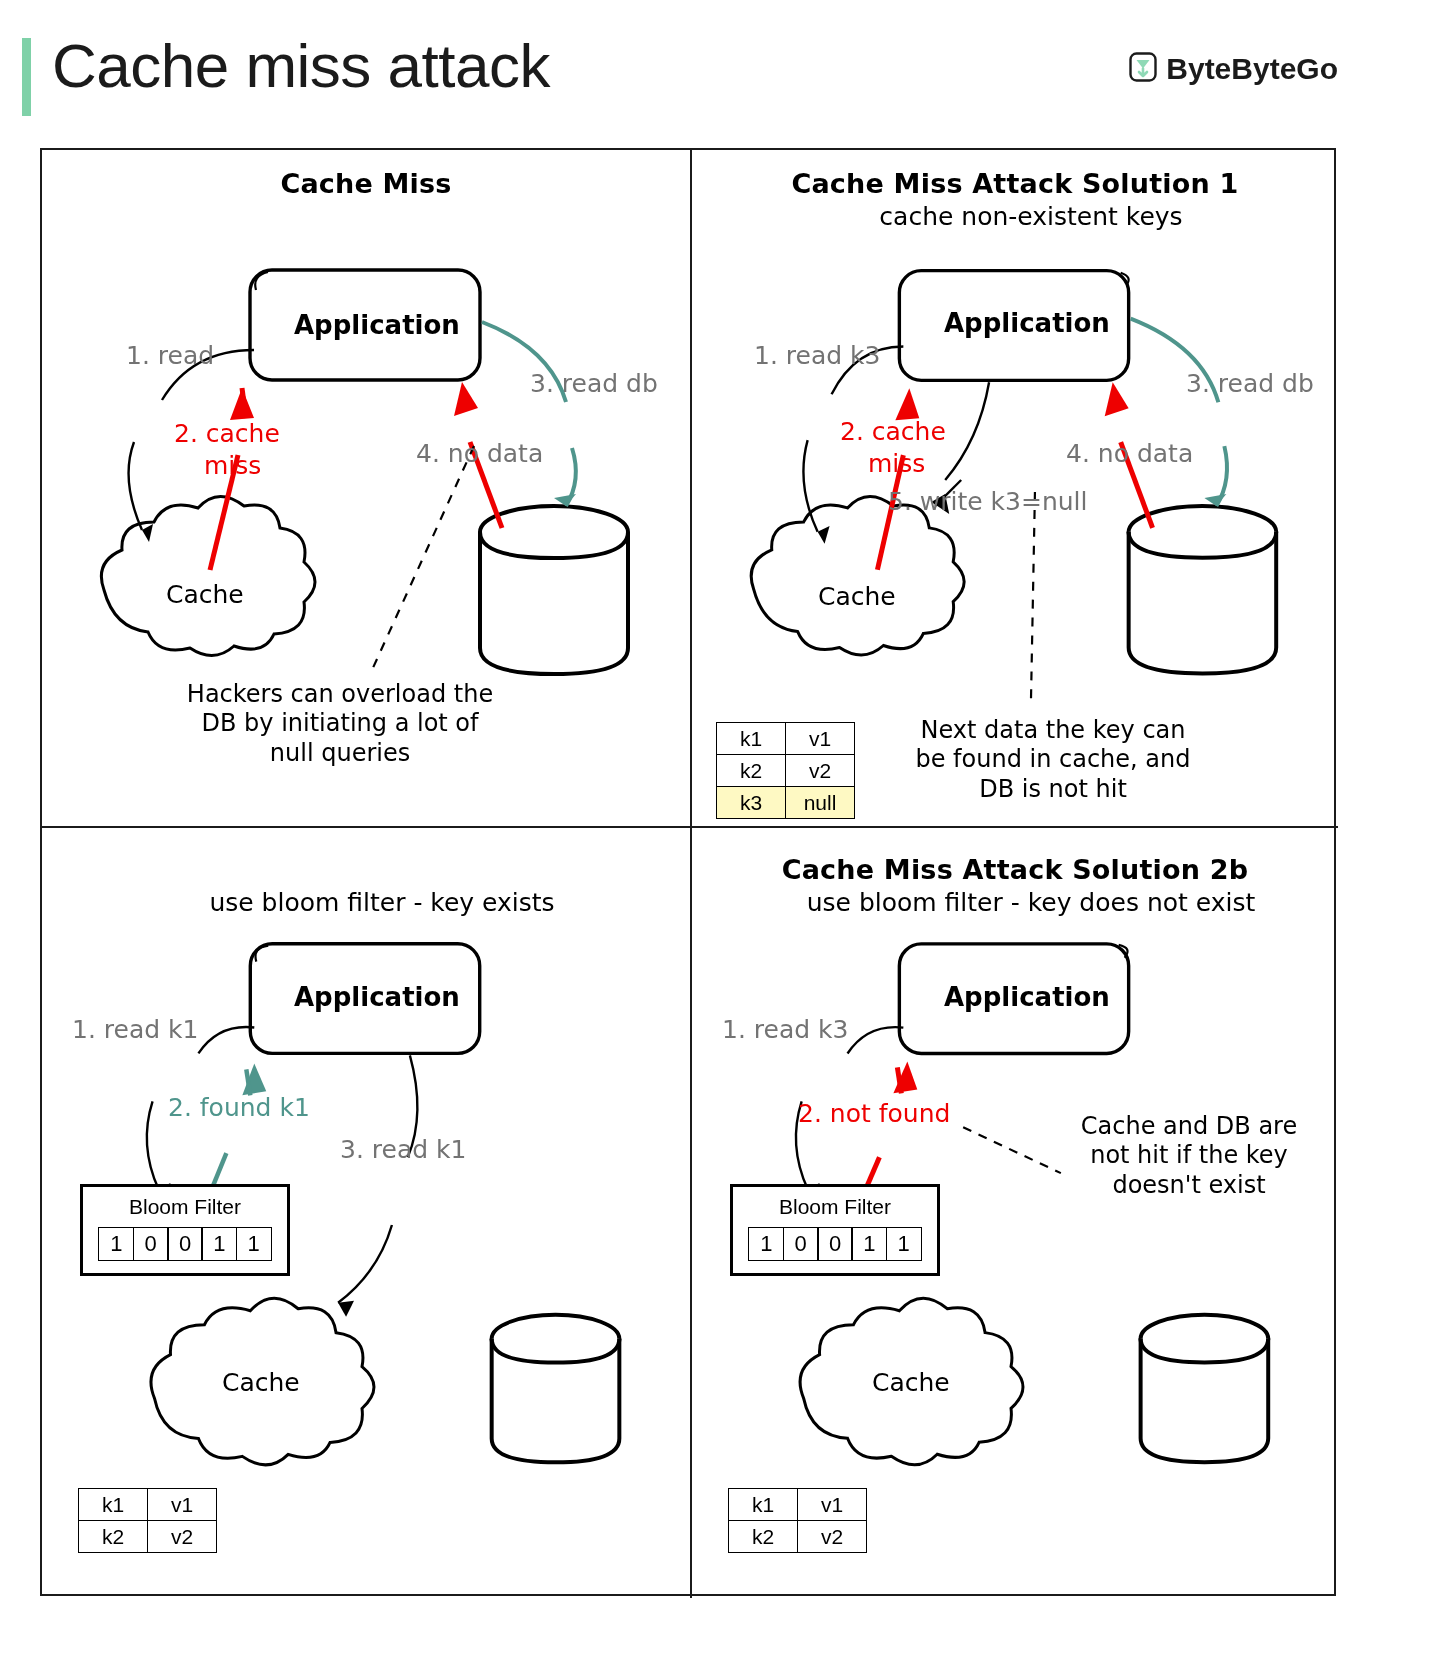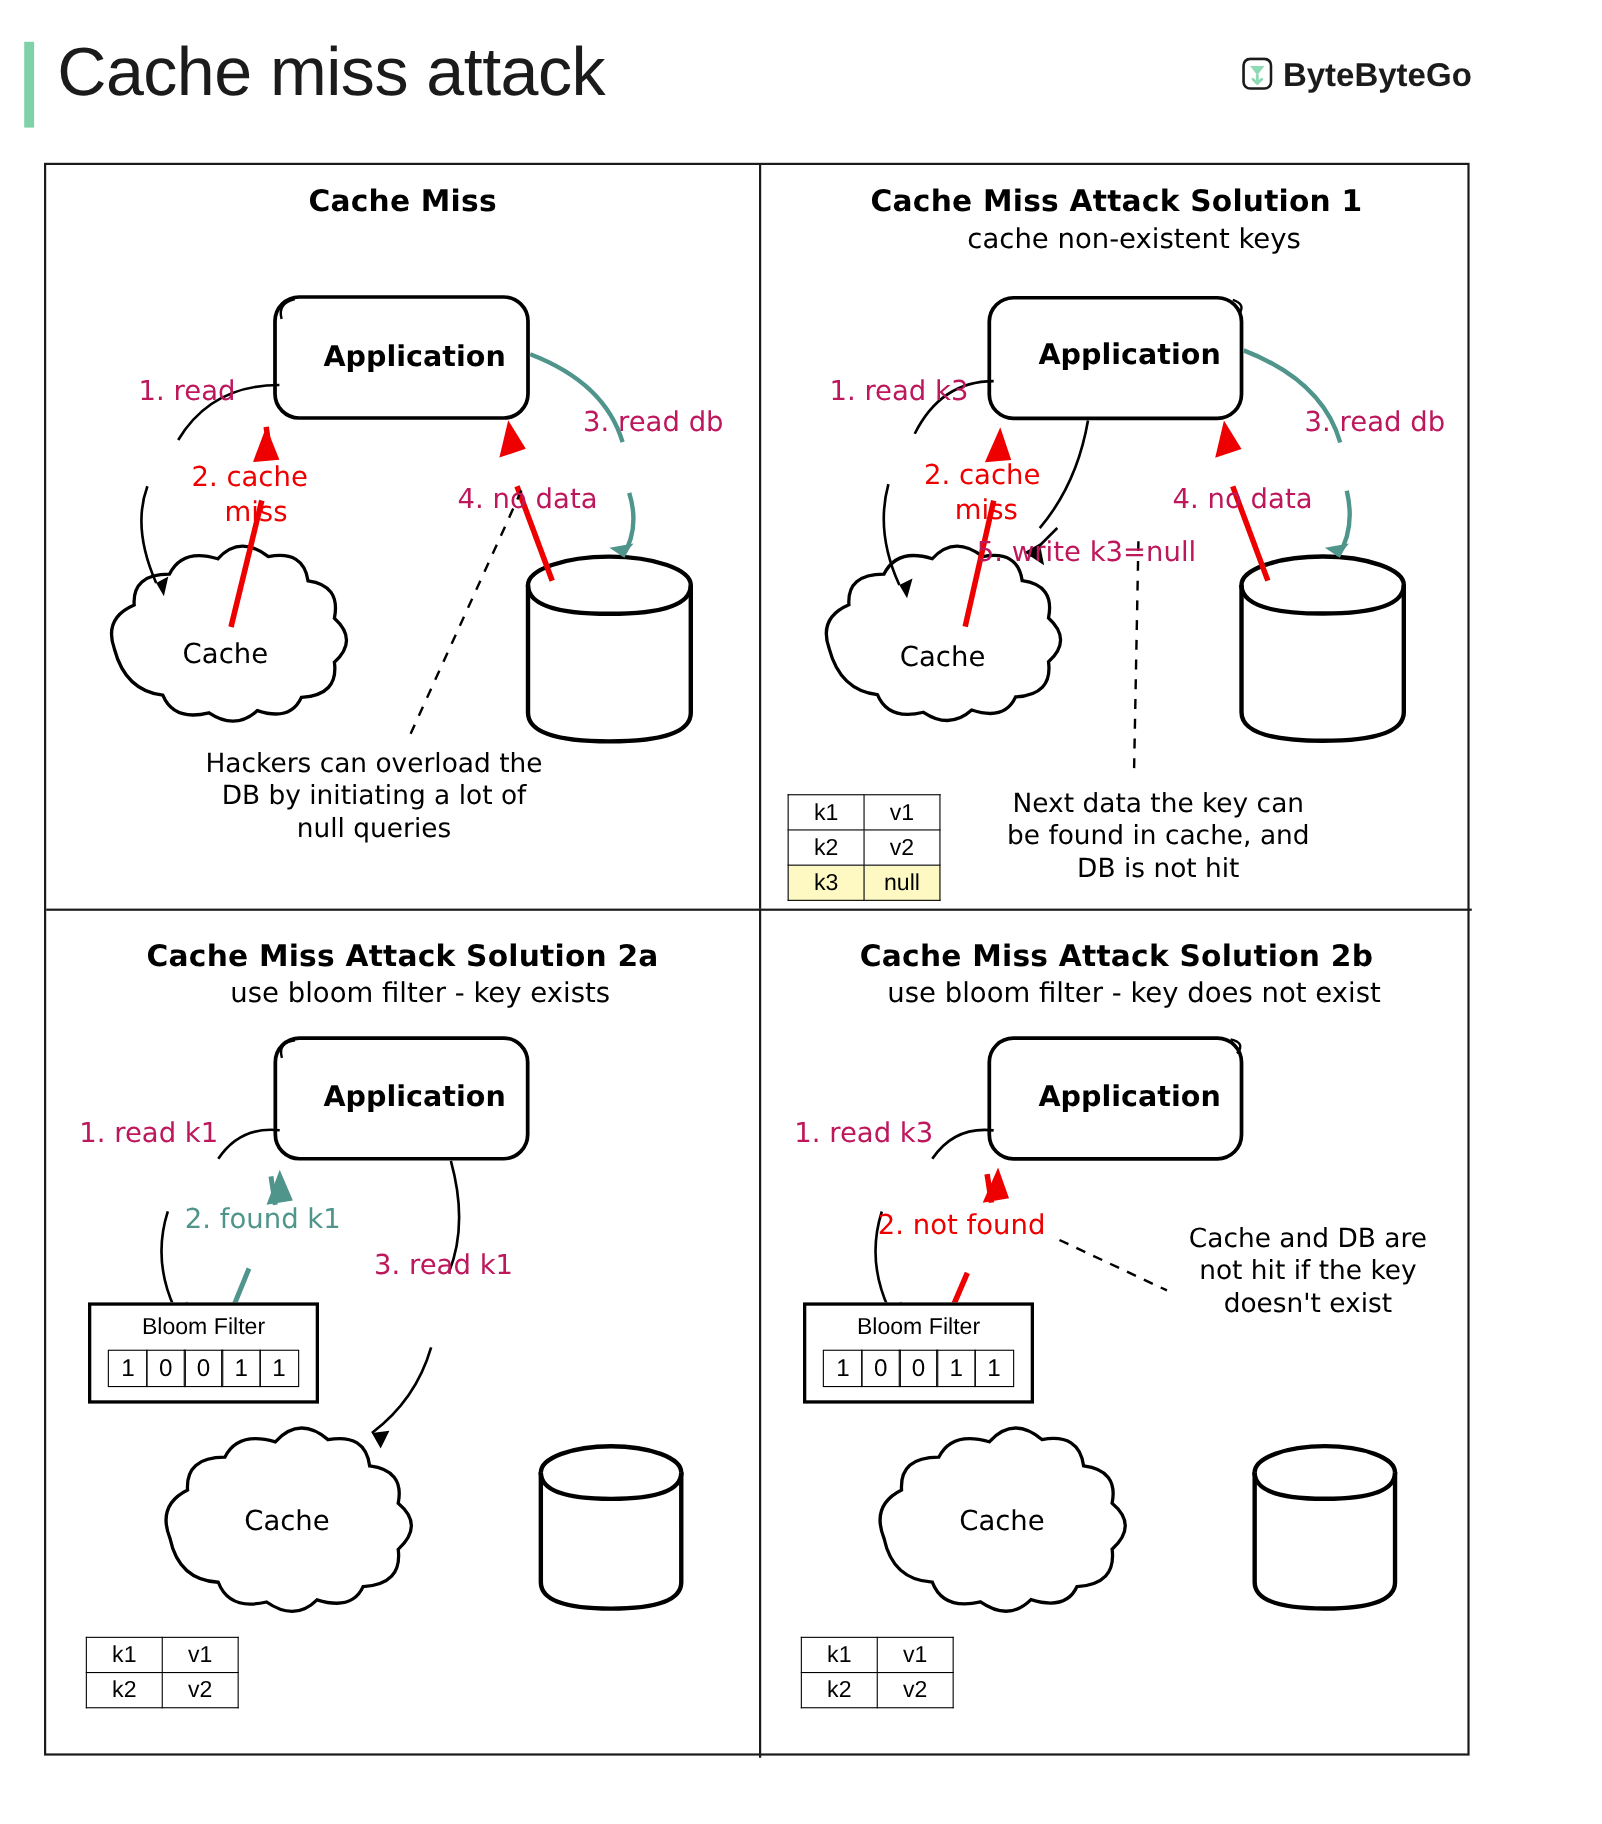--- a/index.html
+++ b/index.html
@@ -104,21 +104,21 @@
     font-size: 26px;
     font-weight: bold;
   }
   .cache-label {
     font-size: 25px;
   }
   .step {
     position: absolute;
     font-family: "DejaVu Sans", sans-serif;
     font-size: 25px;
-    color: #be185d;
+    color: #737373;
     white-space: nowrap;
     line-height: 1.12;
   }
   .step.red  { color: #ee0000; }
   .step.teal { color: #4f958c; }
   .note {
     position: absolute;
     font-family: "DejaVu Sans", sans-serif;
     font-size: 24px;
     color: #000;
@@ -339,21 +339,20 @@
           </tr>
         </tbody>
     </table>
 
     <div class="note" style="left:196px; top:566px; width:330px; white-space:pre-line;">Next data the key can
 be found in cache, and
 DB is not hit</div>
   </div>
 
   <div class="quad" id="quad-bl">
-    <div class="panel-title" style="top:26px;">Cache Miss Attack Solution 2a</div>
     <div class="panel-sub" style="top:60px;">use bloom filter - key exists</div>
 
     <svg class="svg-layer" viewBox="0 0 648 772">
       <g>
         <rect x="208" y="116" width="230" height="110" rx="22" ry="22" fill="#fff" stroke="#000" stroke-width="3.4"></rect>
         <path d="M214 134 Q210 120 226 118" fill="none" stroke="#000" stroke-width="2.2"></path>
       </g>
 
       <g>
         <path d="M212 200 Q176 196 156 226" fill="none" stroke="#000" stroke-width="2.4"></path>

